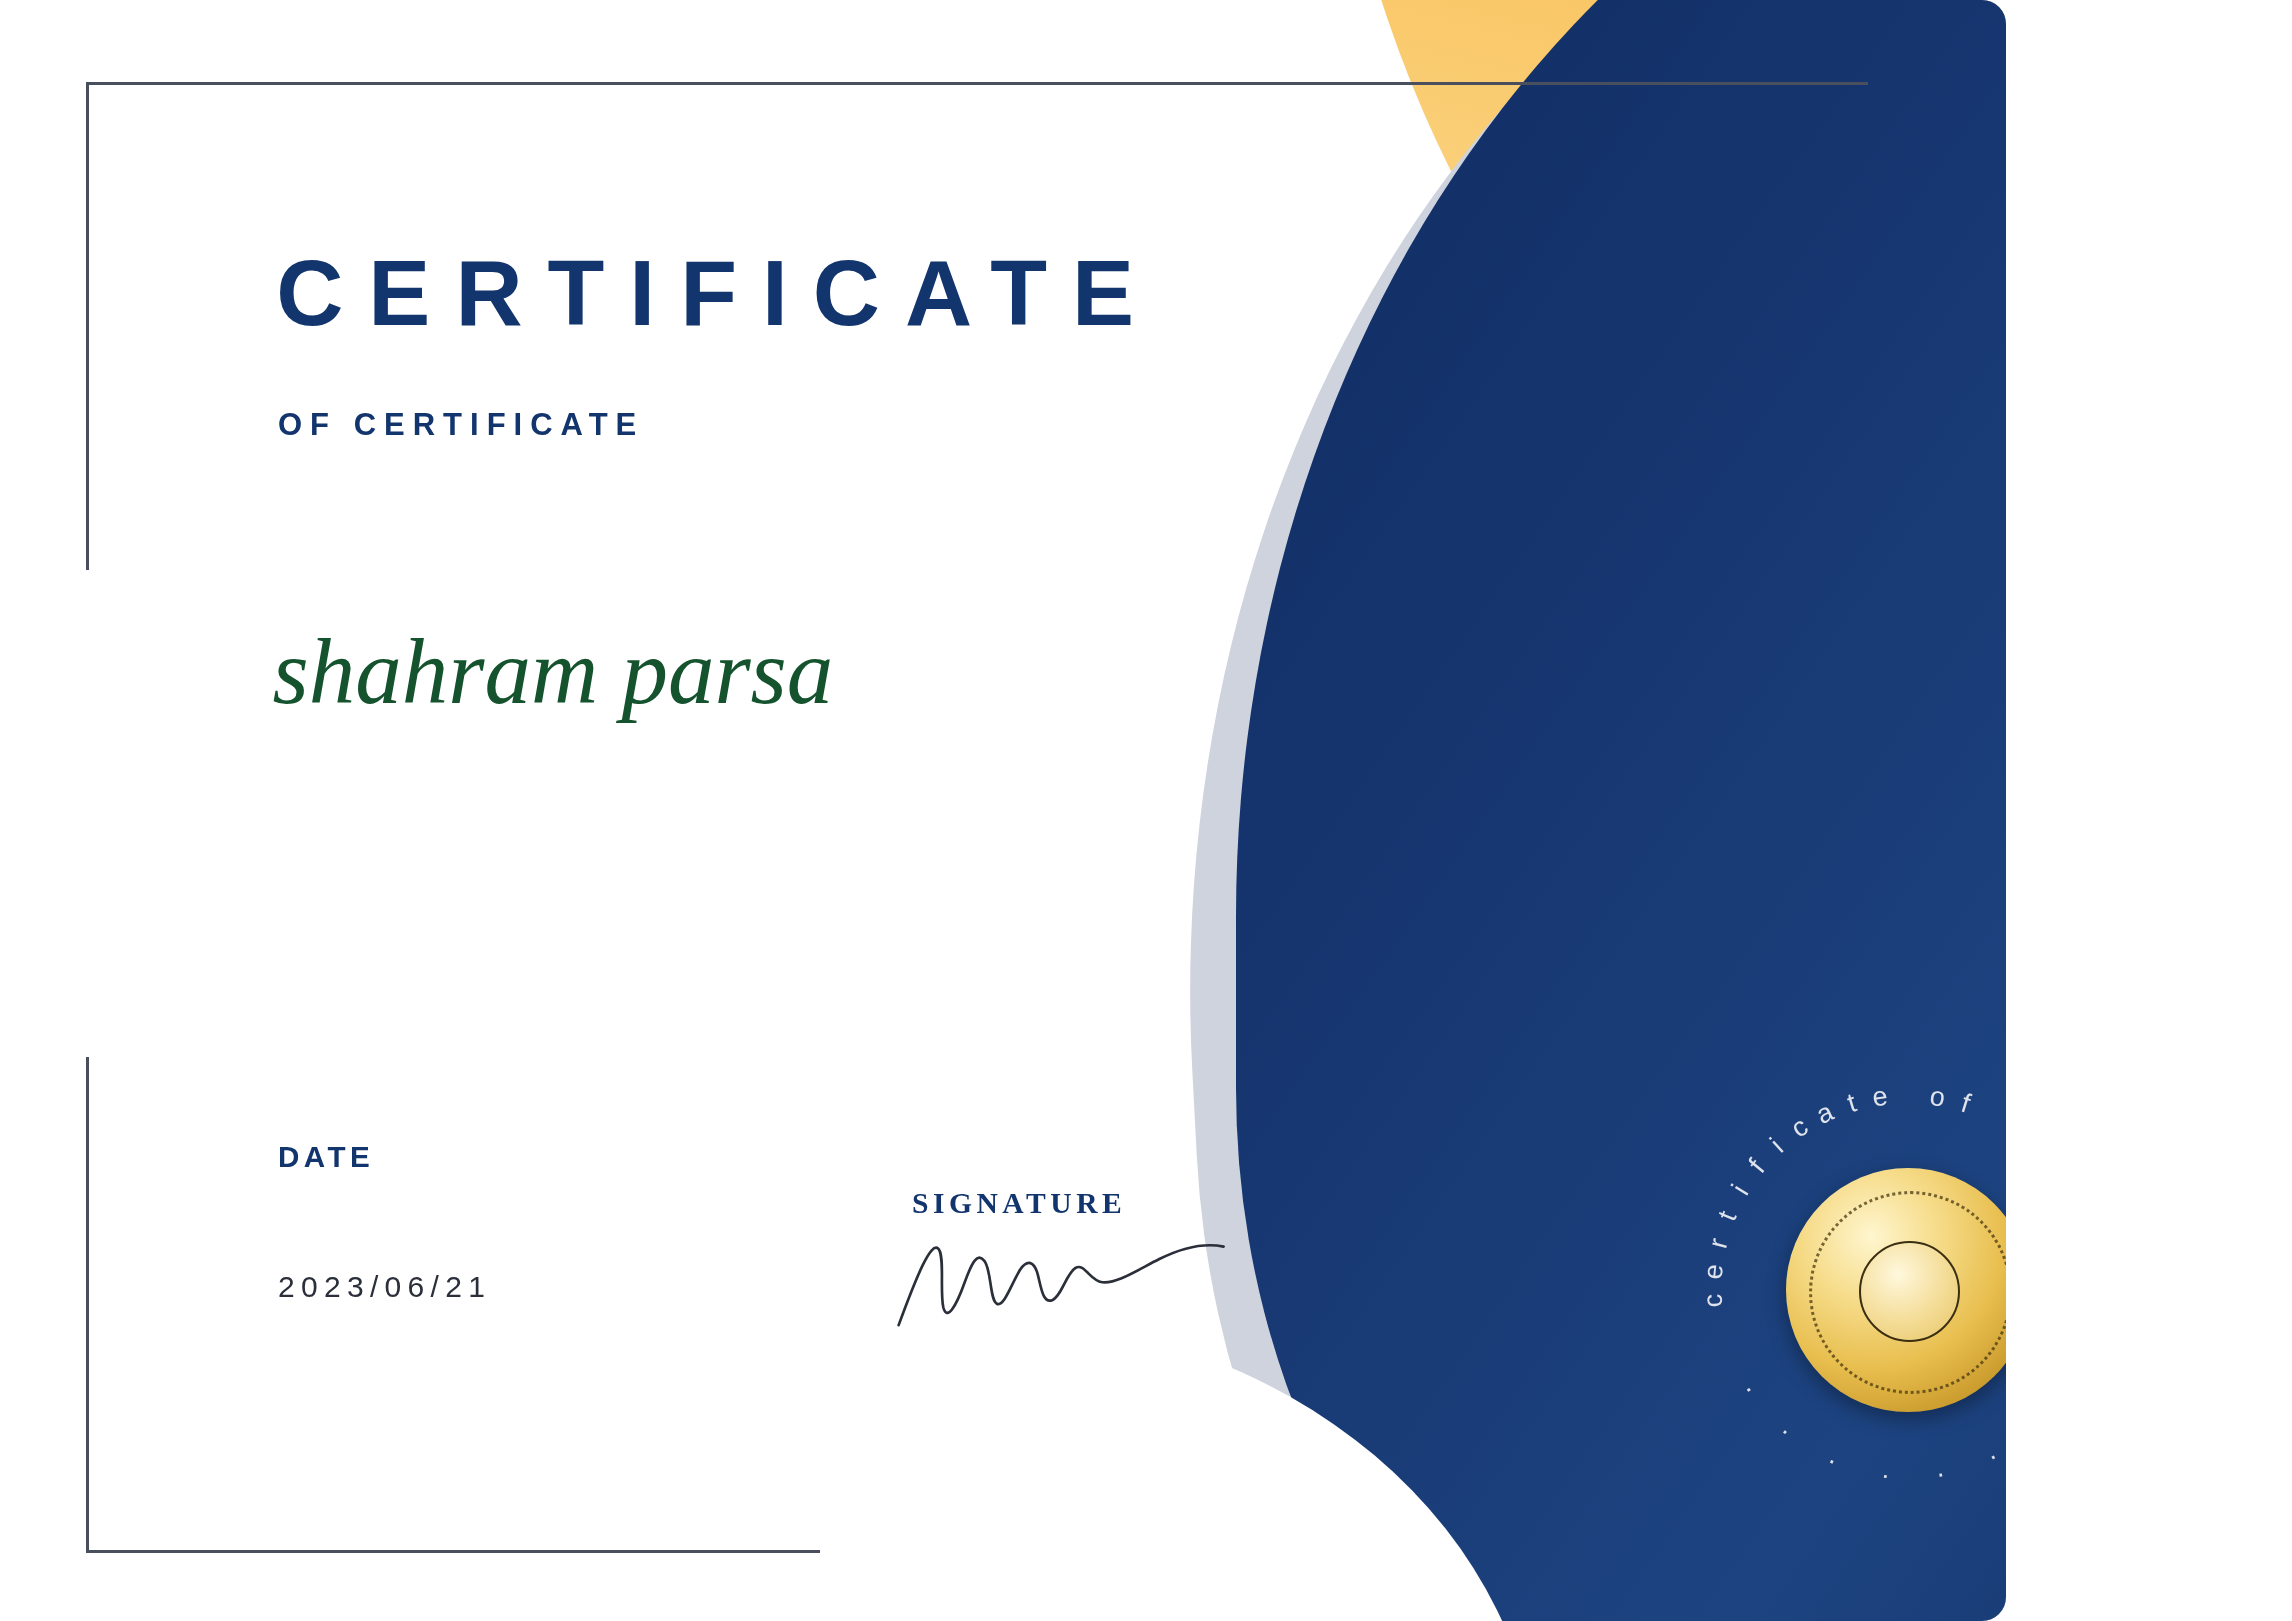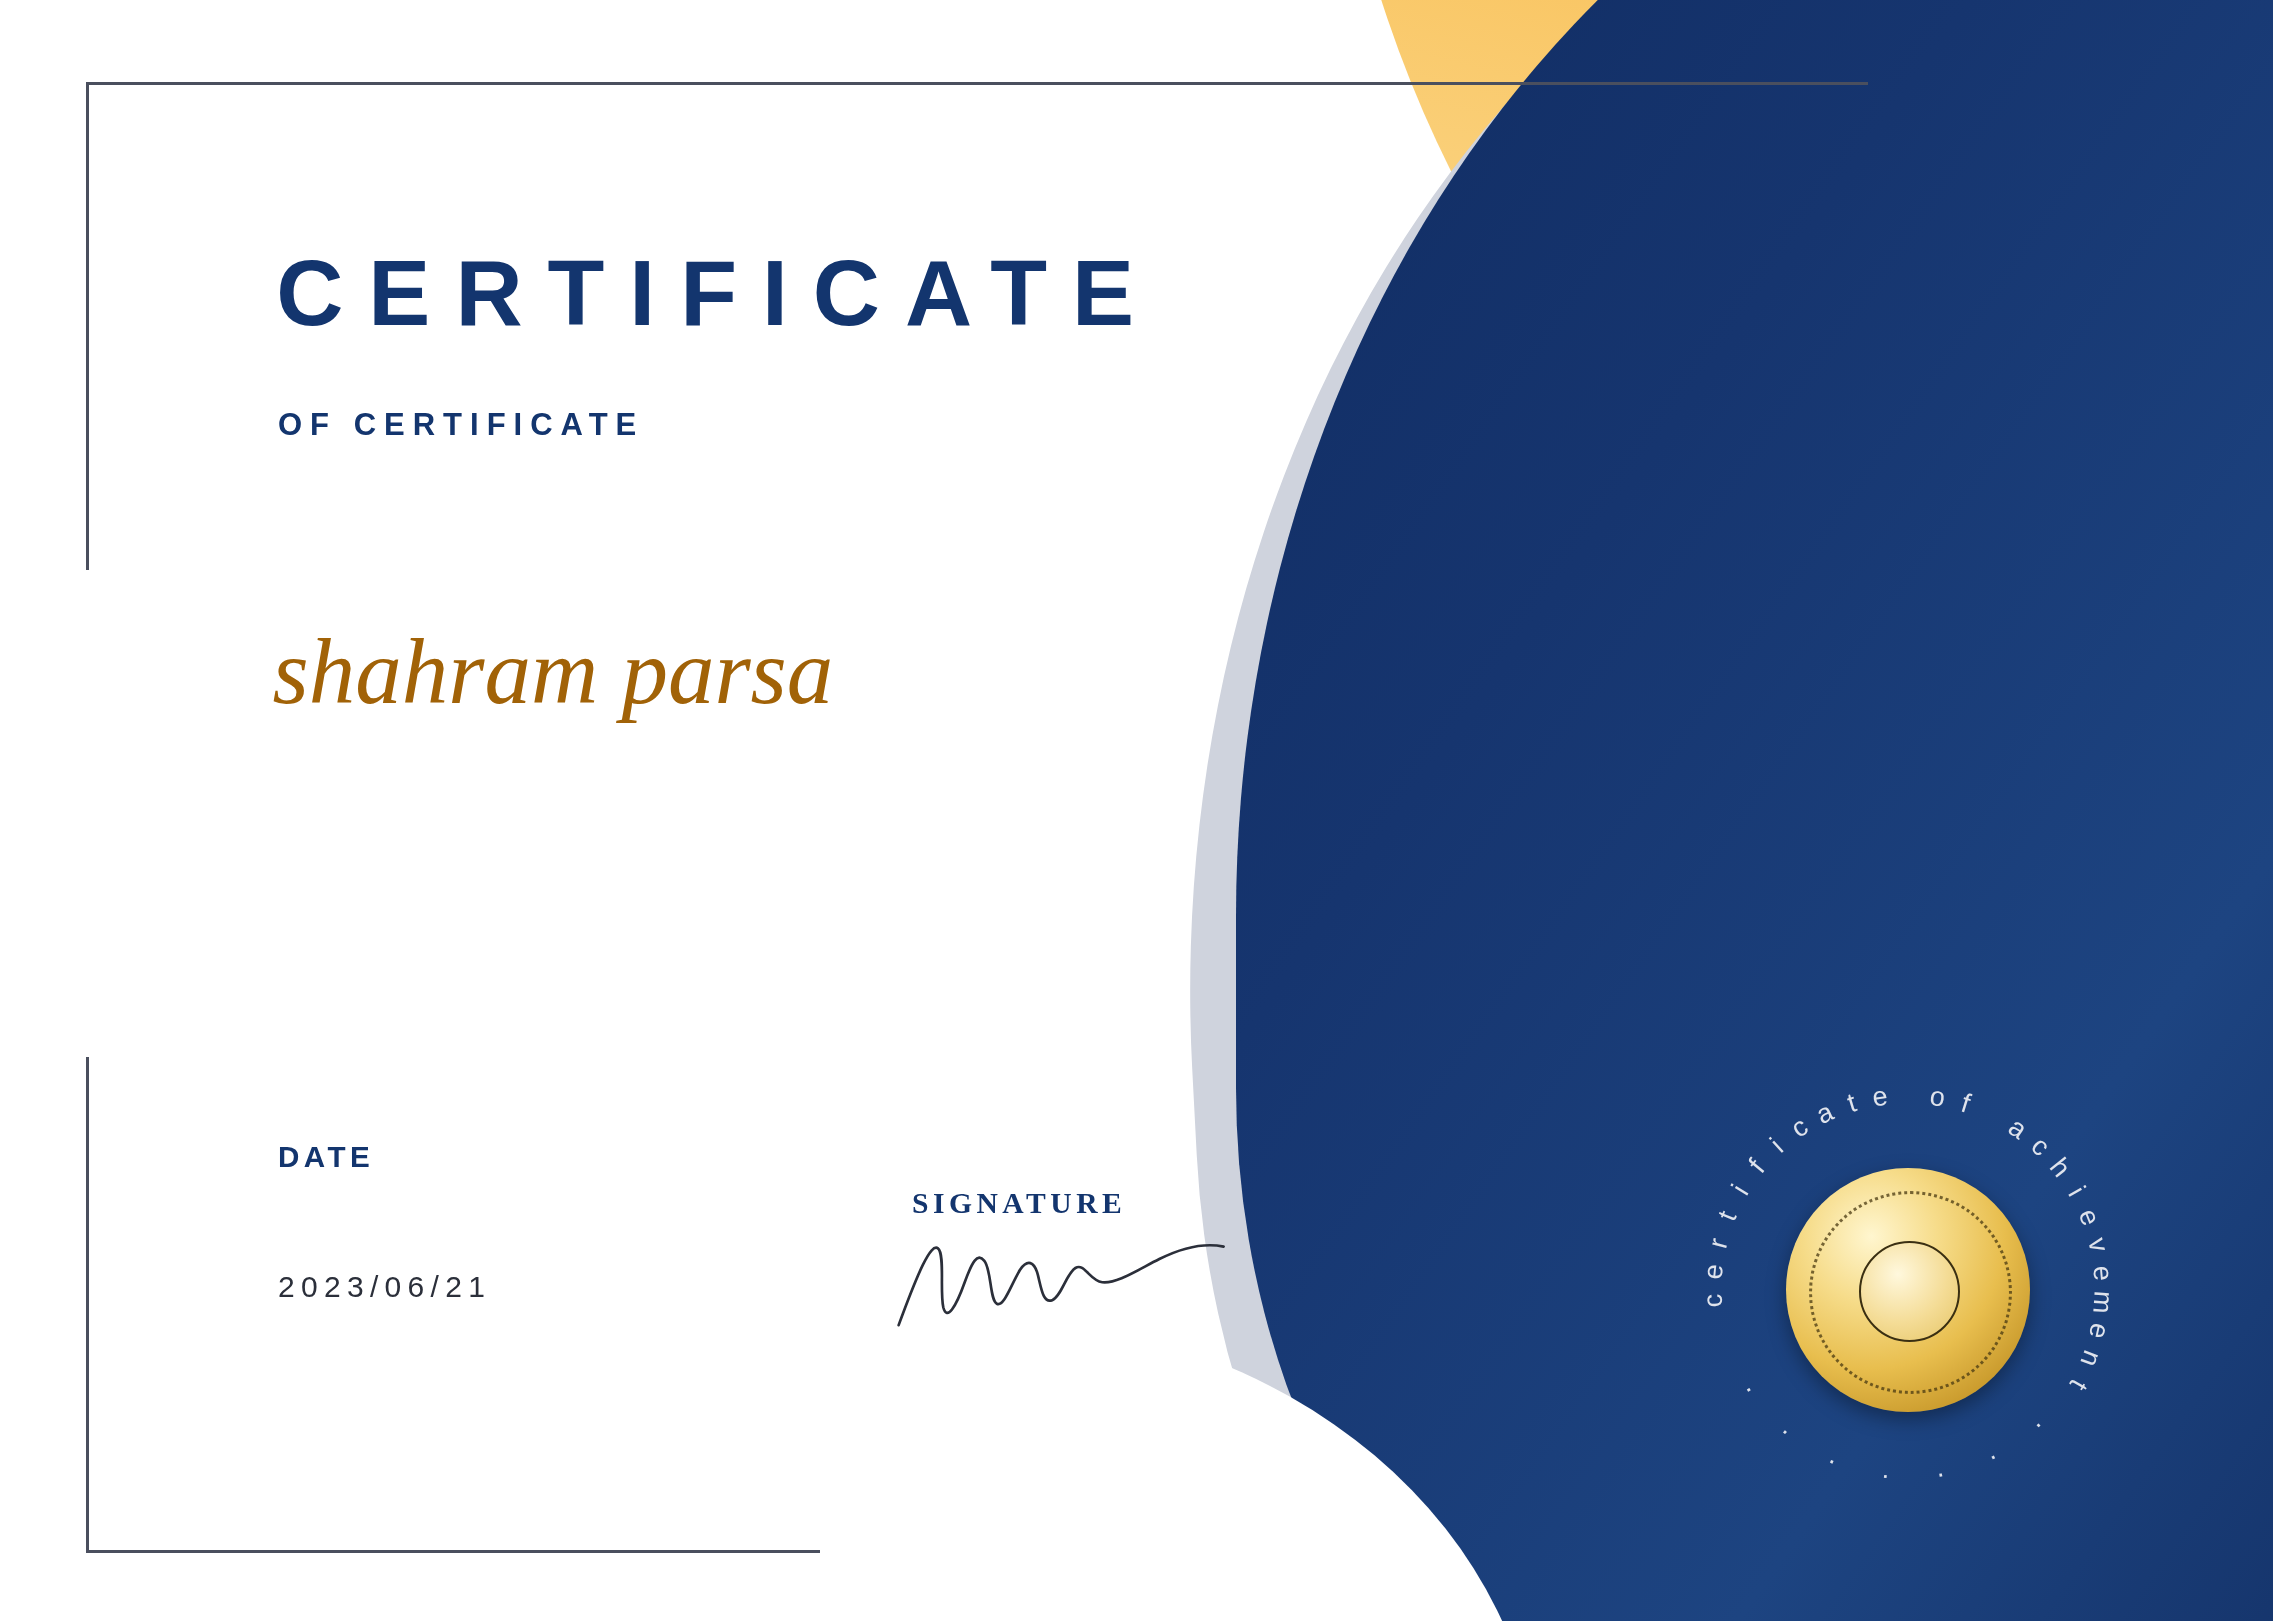--- a/index.html
+++ b/index.html
@@ -9,24 +9,25 @@
   }
   body {
     width: 2293px;
     height: 1621px;
     overflow: hidden;
     font-family: "Liberation Sans", sans-serif;
   }
 
   .certificate {
     position: relative;
-    width: 2273px;
+    width: 2006px;
     height: 1621px;
     background: #ffffff;
     overflow: hidden;
+    border-radius: 24px;
   }
 
   
   .deco-layer {
     position: absolute;
     inset: 0;
     overflow: hidden;
     pointer-events: none;
   }
 
@@ -143,21 +144,21 @@
     white-space: nowrap;
   }
 
   .recipient {
     position: absolute;
     top: 618px;
     left: 3.6px;
     font-family: "Liberation Serif", serif;
     font-style: italic;
     font-size: 93px;
-    color: #a16207;
+    color: #14532d;
     white-space: nowrap;
   }
 
   .body-text {
     position: absolute;
     top: 824px;
     left: 9px;
     width: 1263px;
     font-family: "Liberation Serif", serif;
     font-size: 28px;

